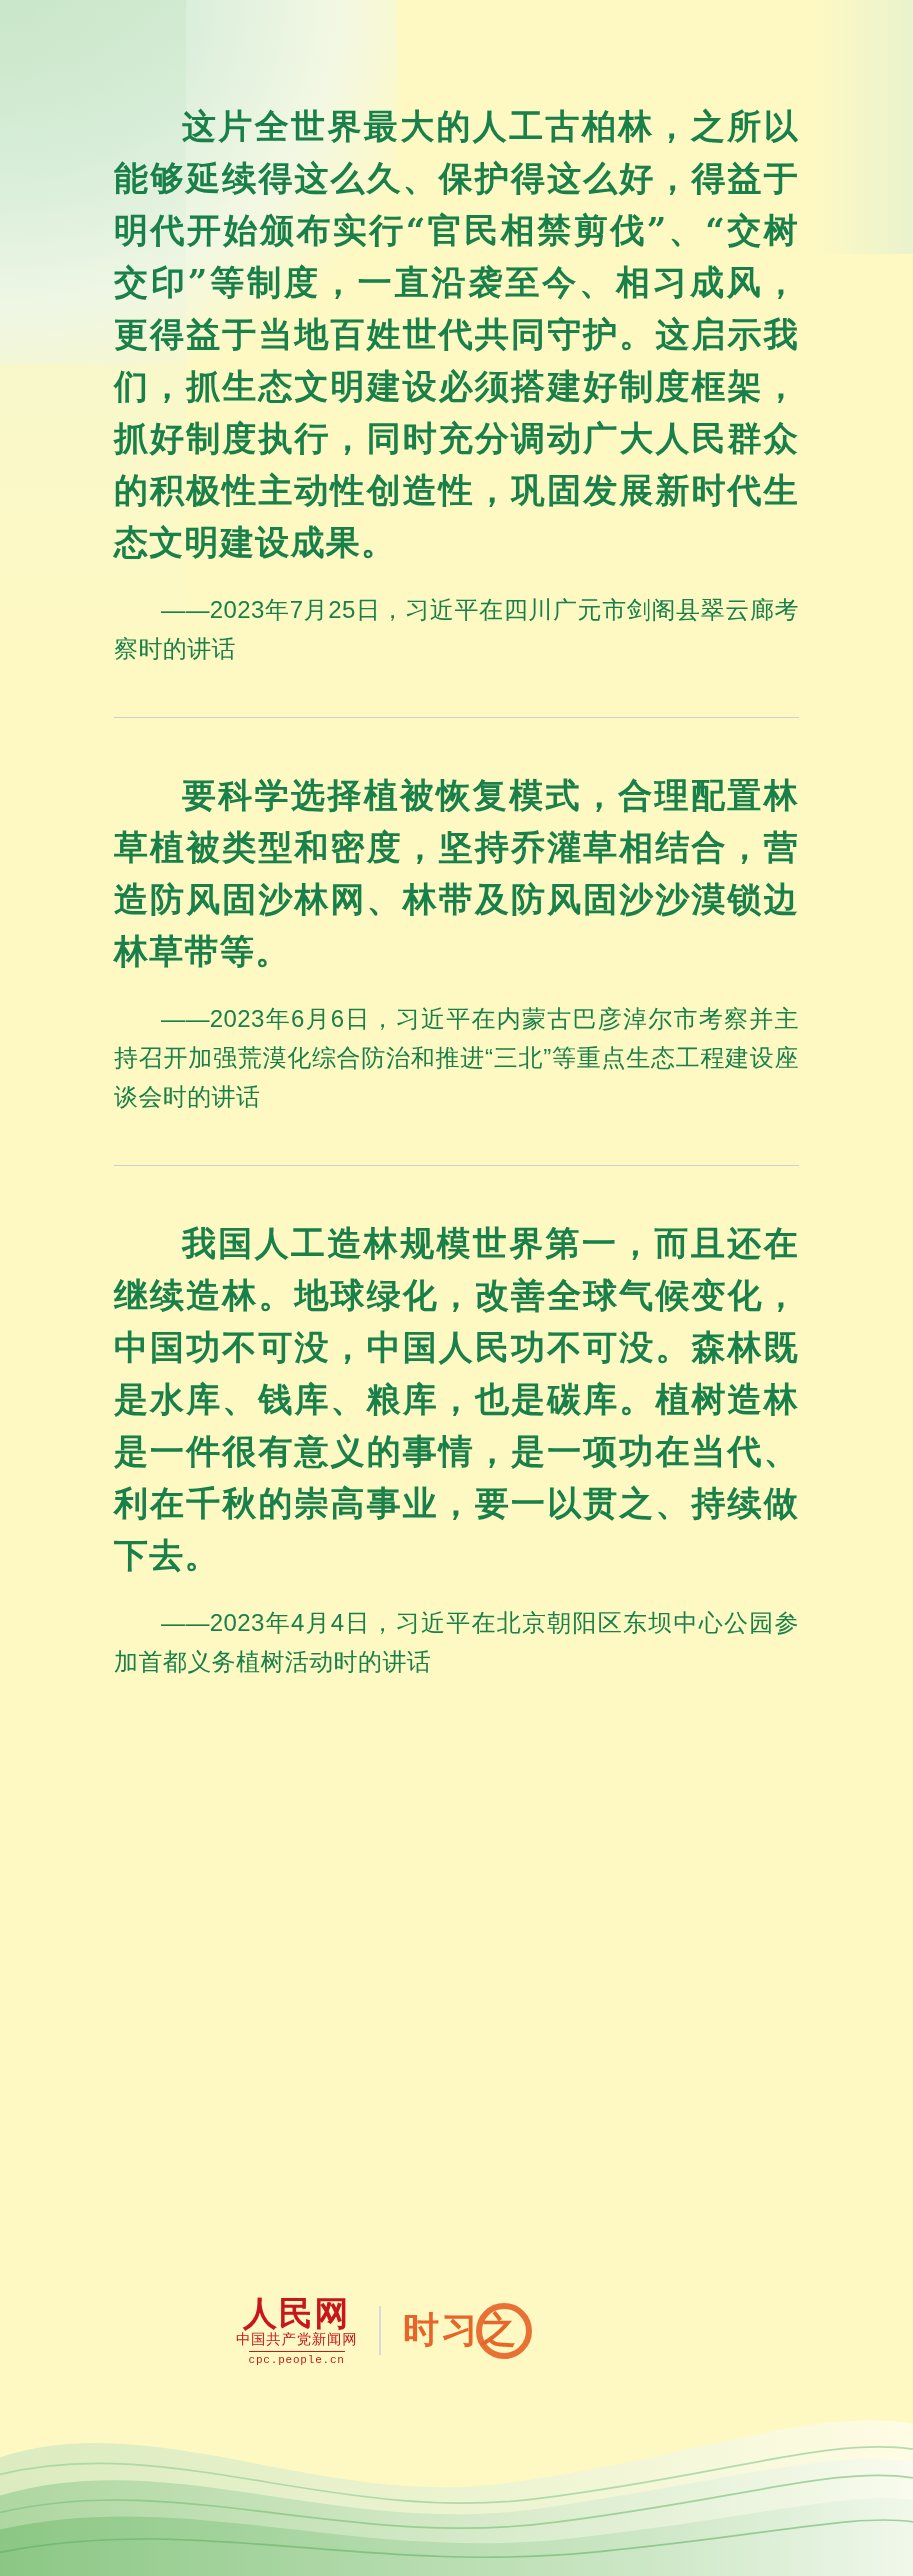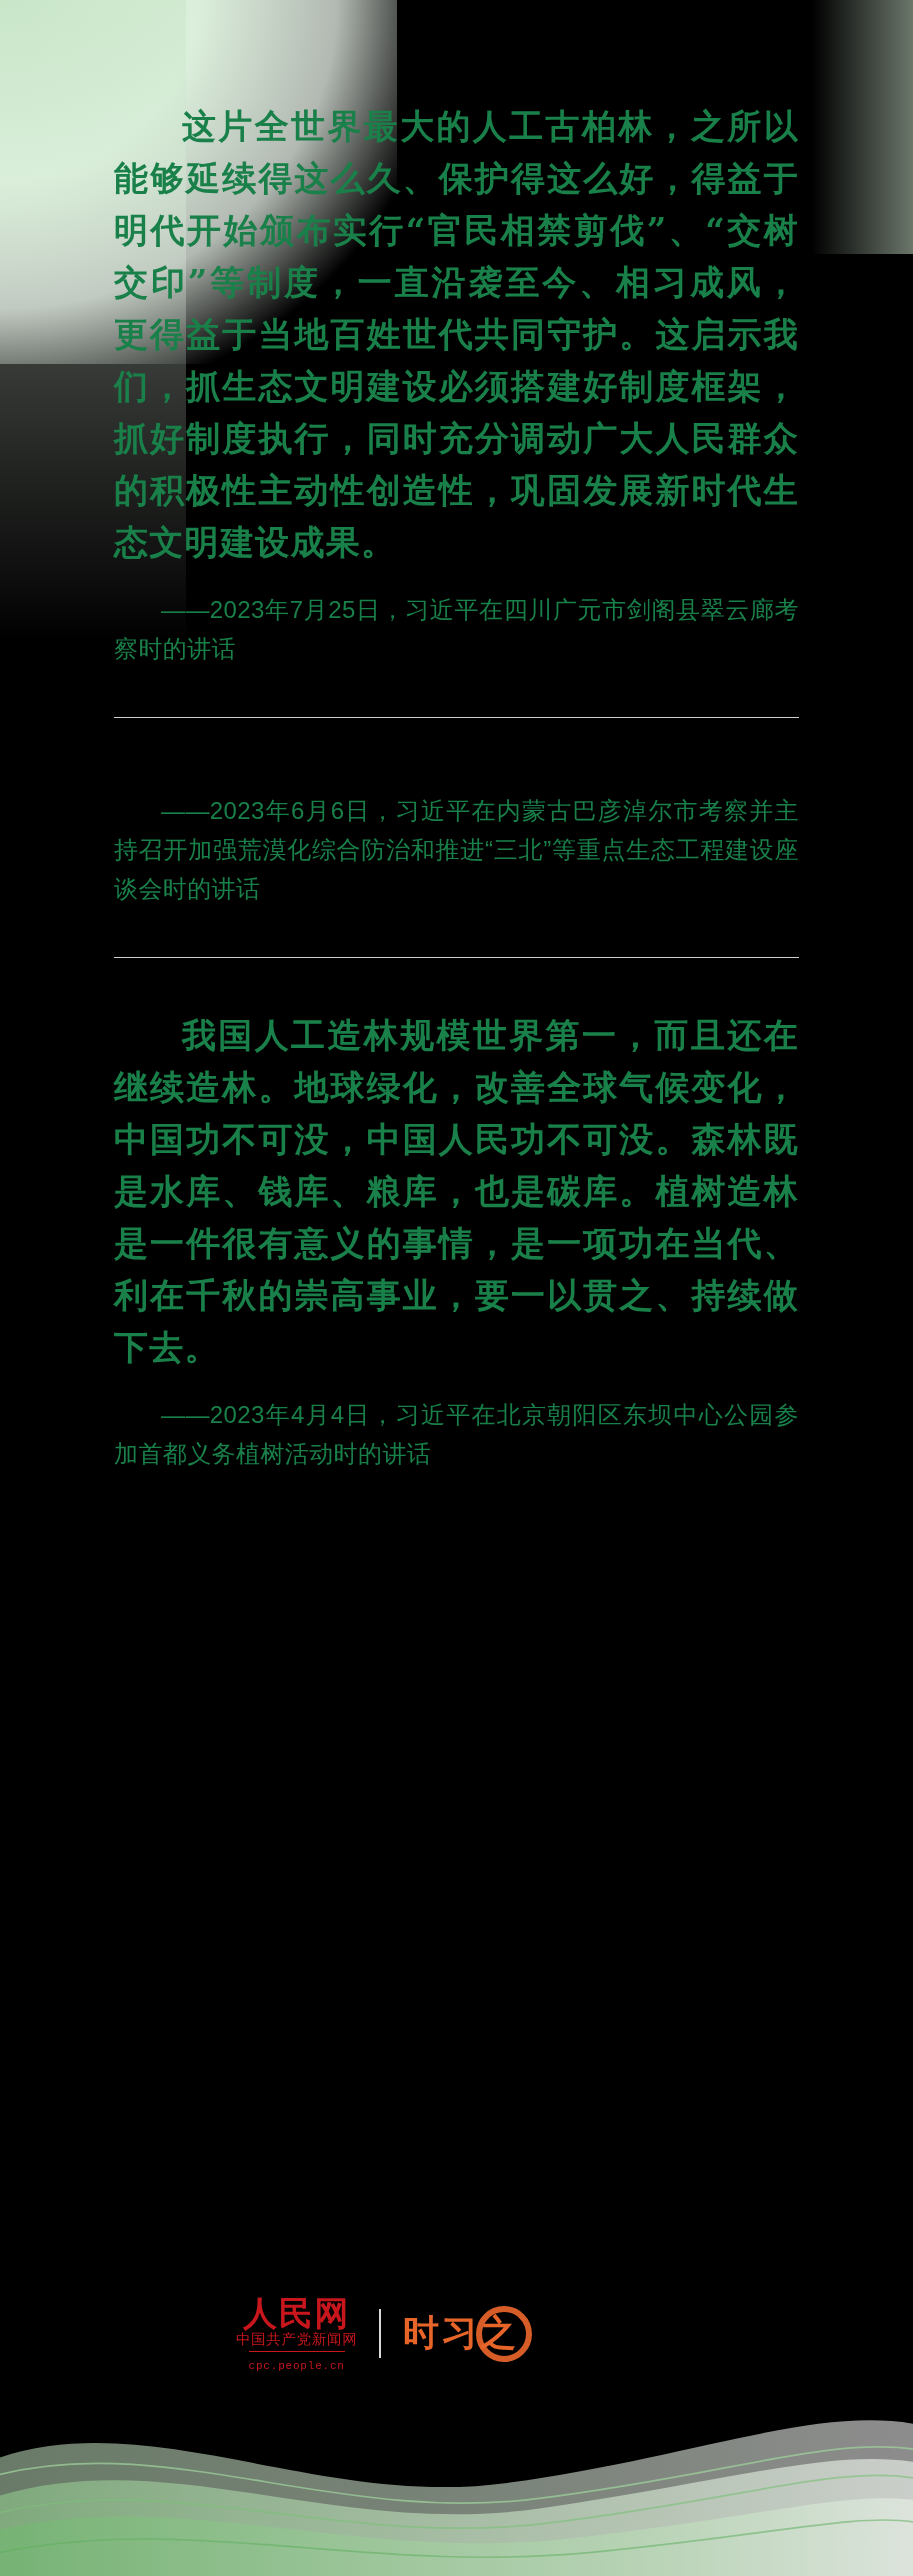--- a/index.html
+++ b/index.html
@@ -11,21 +11,21 @@
     height: 2576px;
     background: #ffffff;
     font-family: "Liberation Serif", serif;
     position: relative;
     overflow: hidden;
   }
 
   .page {
     position: absolute;
     inset: 0;
-    background: #000000;
+    background: #fef9c3;
   }
 
   
   .top-wash {
     position: absolute;
     left: 0;
     top: 0;
     width: 397px;
     height: 364px;
     background: radial-gradient(ellipse at top left, #cbe6cb 0%, #dcefdc 35%, rgba(238,247,238,0.75) 60%, rgba(255,255,255,0) 80%);
@@ -129,21 +129,21 @@
     letter-spacing: 0.8px;
     margin-top: 2px;
   }
   .pd-logo .url {
     color: #c8161d;
     font-family: "Liberation Mono", monospace;
     font-size: 11px;
     letter-spacing: 0.8px;
     margin-top: 4.2px;
     border-top: 0.8px solid #c8161d;
-    padding-top: 9px;
+    padding-top: 3px;
   }
   .divider-v {
     width: 1.7px;
     height: 49px;
     background: #d9d9d9;
   }
   .sxz {
     position: relative;
     display: flex;
     padding-right: 13.5px;
@@ -196,20 +196,21 @@
     <div class="block">
       <div class="quote">这片全世界最大的人工古柏林，之所以能够延续得这么久、保护得这么好，得益于明代开始颁布实行“官民相禁剪伐”、“交树交印”等制度，一直沿袭至今、相习成风，更得益于当地百姓世代共同守护。这启示我们，抓生态文明建设必须搭建好制度框架，抓好制度执行，同时充分调动广大人民群众的积极性主动性创造性，巩固发展新时代生态文明建设成果。</div>
       <div class="source">
         <span class="lead">——2023年7月25日，习近平在四川广元市剑阁县翠云廊考察时的讲话</span>
       </div>
     </div>
     <div class="divider"></div>
     <div class="spacer-after-divider"></div>
 
     <div class="block">
+      <div class="quote">要科学选择植被恢复模式，合理配置林草植被类型和密度，坚持乔灌草相结合，营造防风固沙林网、林带及防风固沙沙漠锁边林草带等。</div>
       <div class="source">
         <span class="lead">——2023年6月6日，习近平在内蒙古巴彦淖尔市考察并主持召开加强荒漠化综合防治和推进“三北”等重点生态工程建设座谈会时的讲话</span>
       </div>
     </div>
     <div class="divider"></div>
     <div class="spacer-after-divider"></div>
 
     <div class="block">
       <div class="quote">我国人工造林规模世界第一，而且还在继续造林。地球绿化，改善全球气候变化，中国功不可没，中国人民功不可没。森林既是水库、钱库、粮库，也是碳库。植树造林是一件很有意义的事情，是一项功在当代、利在千秋的崇高事业，要一以贯之、持续做下去。</div>
       <div class="source">

